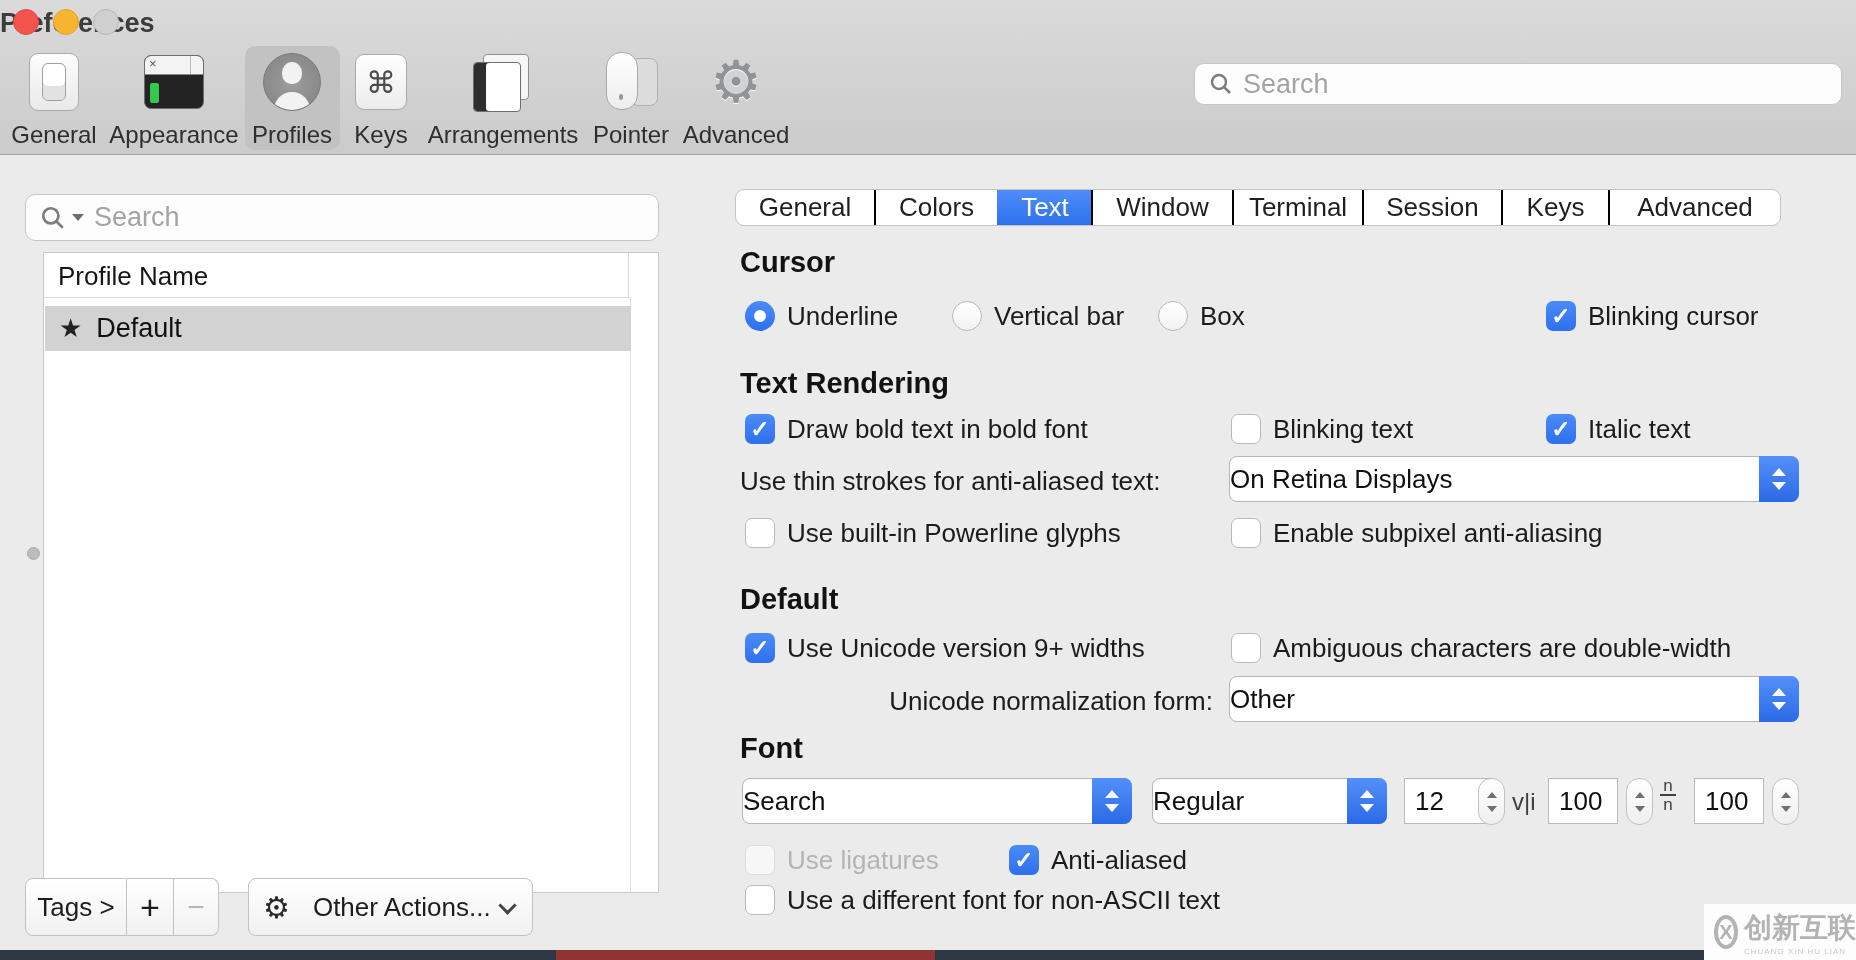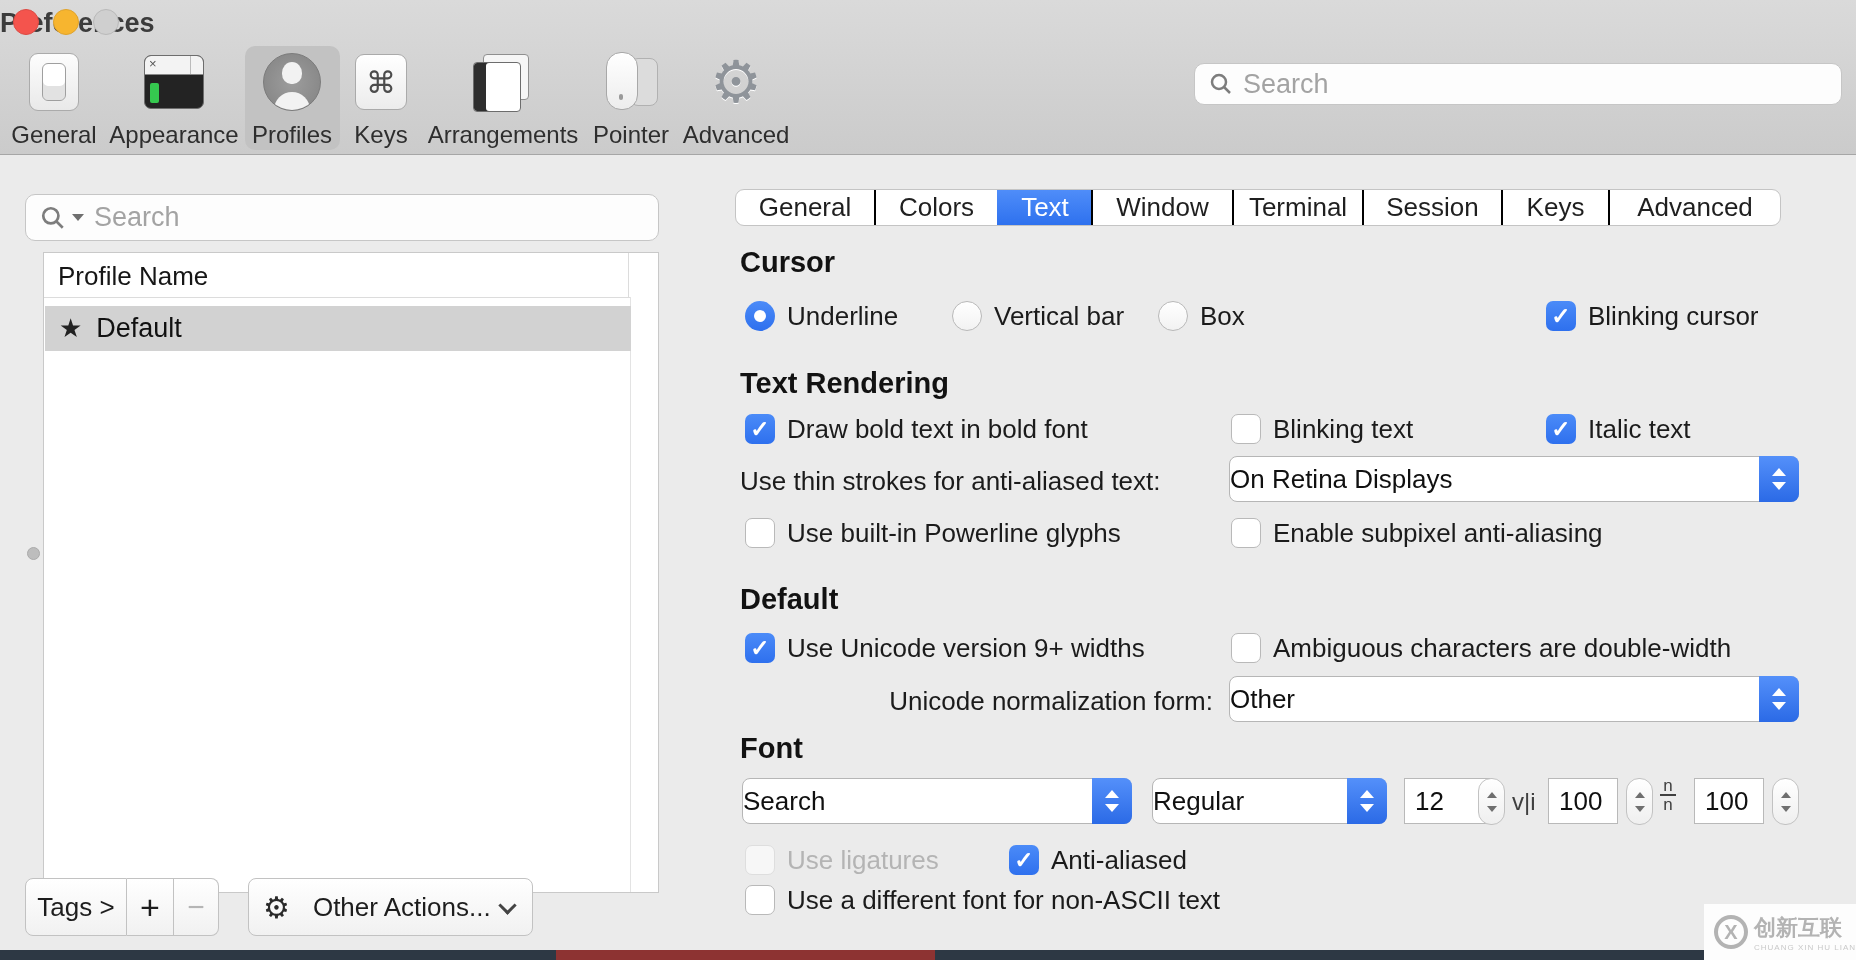--- a/index.html
+++ b/index.html
@@ -89,21 +89,21 @@
   .spacing-ic{font-size:24px;color:#3f3f3f;white-space:nowrap}
   .vspace-ic{display:flex;flex-direction:column;align-items:center;line-height:15px;font-size:17px;color:#3f3f3f}
   .vspace-ic .rule{width:16px;height:2px;background:#3f3f3f;margin:1px 0}
   
   .bottombar{left:0;top:950px;width:1856px;height:10px;background:#2d3844}
   .bottombar-red{left:556px;top:950px;width:379px;height:10px;background:#8d3332}
   .watermark{left:1704px;top:904px;width:152px;height:56px;background:#fdfdfd;display:flex;align-items:center}
   .wm-circle{width:34px;height:34px;border:4px solid #b3b3b3;border-radius:50%;box-sizing:border-box;margin-left:10px;
              display:flex;align-items:center;justify-content:center;font-size:20px;font-weight:700;color:#b3b3b3}
   .wm-text{margin-left:6px;display:flex;flex-direction:column}
-  .wm-cn{font-size:22px;font-weight:700;color:#b3b3b3;white-space:nowrap}
+  .wm-cn{font-size:28px;font-weight:700;color:#b3b3b3;white-space:nowrap}
   .wm-en{font-size:8px;color:#c9c9c9;letter-spacing:1px;white-space:nowrap}
 </style>
 </head>
 <body>
 
 <div class="abs titlebar"></div>
 <div class="abs win-title">Preferences</div>
 <span class="abs tl red"></span>
 <span class="abs tl yellow"></span>
 <span class="abs tl gray"></span>

